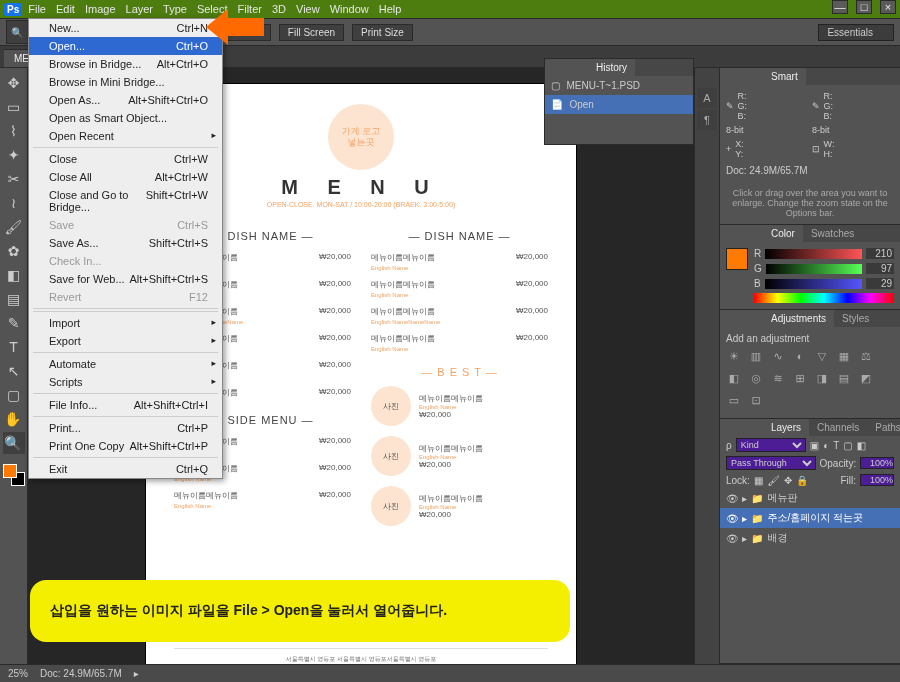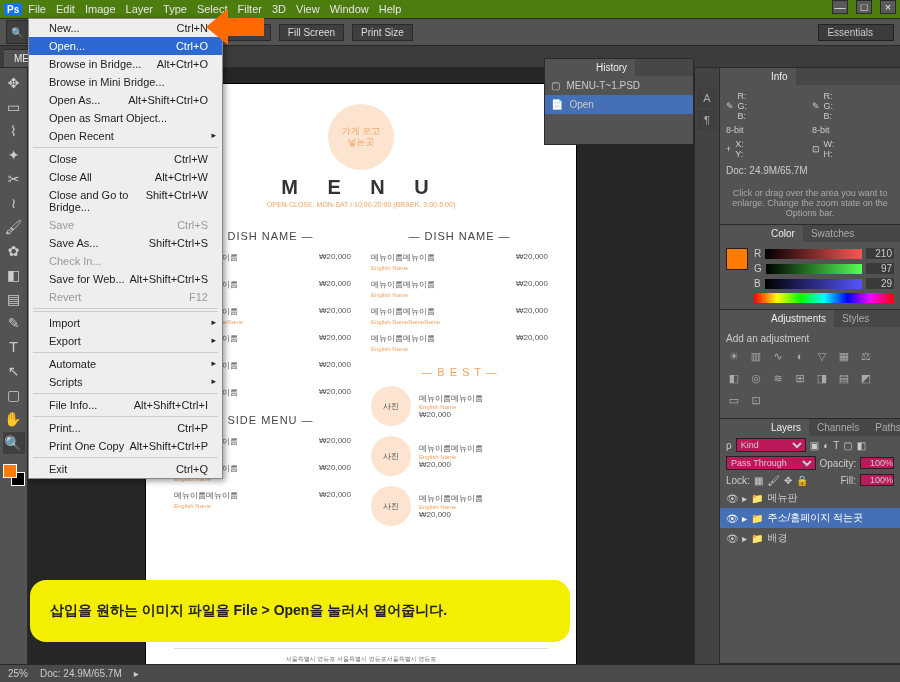--- a/index.html
+++ b/index.html
@@ -61,21 +61,21 @@
 .slider-track { flex: 1; height: 10px; background: linear-gradient(to right, #000, #f55); position: relative; }
 .slider-track.g { background: linear-gradient(to right, #000, #5f5); }
 .slider-track.b { background: linear-gradient(to right, #000, #55f); }
 .slider-val { width: 28px; background: #3a3a3a; text-align: right; padding: 0 2px; }
 .hue-bar { height: 10px; background: linear-gradient(to right, red, yellow, lime, cyan, blue, magenta, red); margin-top: 4px; }
 
 .adj-icons { display: flex; flex-wrap: wrap; gap: 6px; padding: 4px 0; }
 .adj-icon { width: 16px; height: 16px; color: #aaa; display:flex;align-items:center;justify-content:center;font-size:11px; }
 
 .layer-opts { display: flex; gap: 4px; align-items: center; padding: 2px 6px; }
-.layer-input { background: #be185d; border: 1px solid #222; color: #ccc; font-size: 9px; width: 70px; }
+.layer-input { background: #4c1d95; border: 1px solid #222; color: #ccc; font-size: 9px; width: 70px; }
 .layer-row { display: flex; align-items: center; gap: 4px; padding: 3px 6px; cursor: pointer; }
 .layer-row.sel { background: #4670b5; color: #fff; }
 .layer-eye { width: 12px; text-align: center; }
 .folder-icon { color: #888; }
 
 .history-panel { position: absolute; top: 58px; right: 206px; width: 150px; background: #535353; border: 1px solid #2a2a2a; z-index: 50; }
 .history-row { display: flex; align-items: center; gap: 6px; padding: 4px 6px; font-size: 10px; }
 .history-row.sel { background: #4670b5; }
 
 .file-menu { position: absolute; top: 18px; left: 28px; width: 195px; background: #eeeeee; color: #222; border: 1px solid #888; box-shadow: 2px 2px 6px rgba(0,0,0,.4); z-index: 200; font-size: 11px; }
@@ -303,21 +303,21 @@
   </div>
 
   <div class="midstrip">
     <div class="midstrip-icon">A</div>
     <div class="midstrip-icon">¶</div>
   </div>
 
   <div class="rightpanels">
     <div class="panel">
       <div class="panel-tabs">
-          <div class="panel-tab active">Info</div>
+          <div class="panel-tab active">Smart</div>
         </div>
       <div class="panel-body">
         <div class="info-grid">
           <div class="info-item">
               <span>✎</span>
               <span style="white-space:pre;">R:
 G:
 B:</span>
             </div>
           <div class="info-item">

